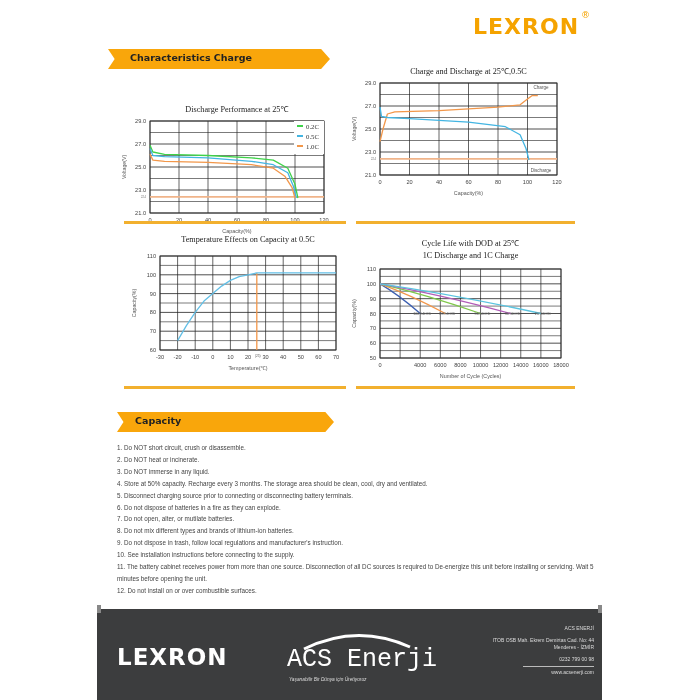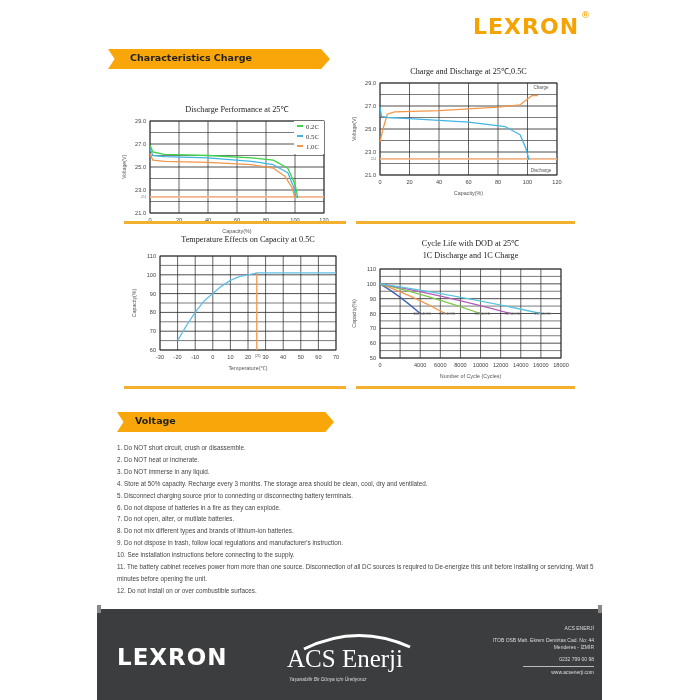--- a/index.html
+++ b/index.html
@@ -9,21 +9,21 @@
   .banner{position:absolute;height:20px;background:#f9a60b;clip-path:polygon(0 0,96% 0,100% 50%,96% 100%,0 100%,3% 50%);}
   .banner span{position:absolute;left:22px;top:3px;font-family:"DejaVu Sans",sans-serif;font-weight:bold;font-size:9.5px;color:#222;}
   .chart{position:absolute;}
   .chart svg{display:block;}
   .divider{position:absolute;height:3px;background:#f2b02e;}
   .cautions{position:absolute;left:117px;top:442px;width:480px;font-size:6.3px;line-height:11.9px;color:#444;}
   .cautions div{white-space:normal;}
   .footer{position:absolute;left:97px;top:609px;width:505px;height:91px;background:#3c3d3e;}
   .footer .corner{position:absolute;top:-4px;width:4px;height:8px;background:#888;}
   .f-logo{position:absolute;left:20px;top:35px;font-family:"DejaVu Sans",sans-serif;font-weight:bold;font-size:23px;letter-spacing:1px;color:#fff;}
-  .acs{position:absolute;left:190px;top:36px;font-size:25px;color:#fff;font-family:Liberation Serif, serif;}
+  .acs{position:absolute;left:190px;top:36px;font-size:25px;color:#fff;font-family:Liberation Mono, monospace;}
   .acs-tag{position:absolute;left:192px;top:68px;font-size:4.8px;font-style:italic;color:#ddd;}
   .acs-arc{position:absolute;left:205px;top:20px;}
   .f-right{position:absolute;right:8px;top:16px;text-align:right;font-size:5px;color:#ddd;line-height:7px;}
   .f-right .sep{height:1px;background:#bbb;margin:3px 0 2px 30px;}
 </style>
 </head>
 <body>
 
 <div class="logo-top">
   <span>LEXRON</span>
@@ -234,21 +234,21 @@
       <text x="137.55555555555554" y="78.3" text-anchor="middle" font-size="3.8" fill="#666">50%DOD</text>
       <text x="167.72222222222223" y="78.3" text-anchor="middle" font-size="3.8" fill="#666">30%DOD</text>
       <text x="197.88888888888889" y="78.3" text-anchor="middle" font-size="3.8" fill="#666">20%DOD</text>
     </svg>
   </div>
 
 <div class="divider" style="left:124px;top:386px;width:222px;"></div>
 <div class="divider" style="left:356px;top:386px;width:219px;"></div>
 
 <div class="banner" style="left:117px;top:412px;width:217px;">
-  <span style="left:18px">Voltage</span>
+  <span style="left:18px">Capacity</span>
 </div>
 
 <div class="cautions">
   <div>1. Do NOT short circuit, crush or disassemble.</div>
   <div>2. Do NOT heat or incinerate.</div>
   <div>3. Do NOT immerse in any liquid.</div>
   <div>4. Store at 50% capacity. Recharge every 3 months. The storage area should be clean, cool, dry and ventilated.</div>
   <div>5. Disconnect charging source prior to connecting or disconnecting battery terminals.</div>
   <div>6. Do not dispose of batteries in a fire as they can explode.</div>
   <div>7. Do not open, alter, or mutilate batteries.</div>

